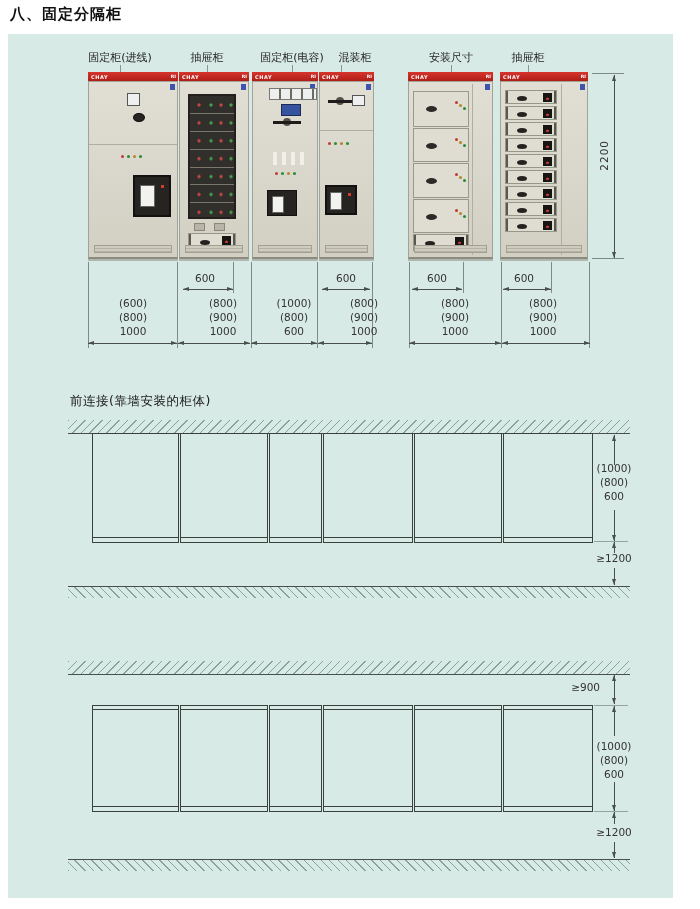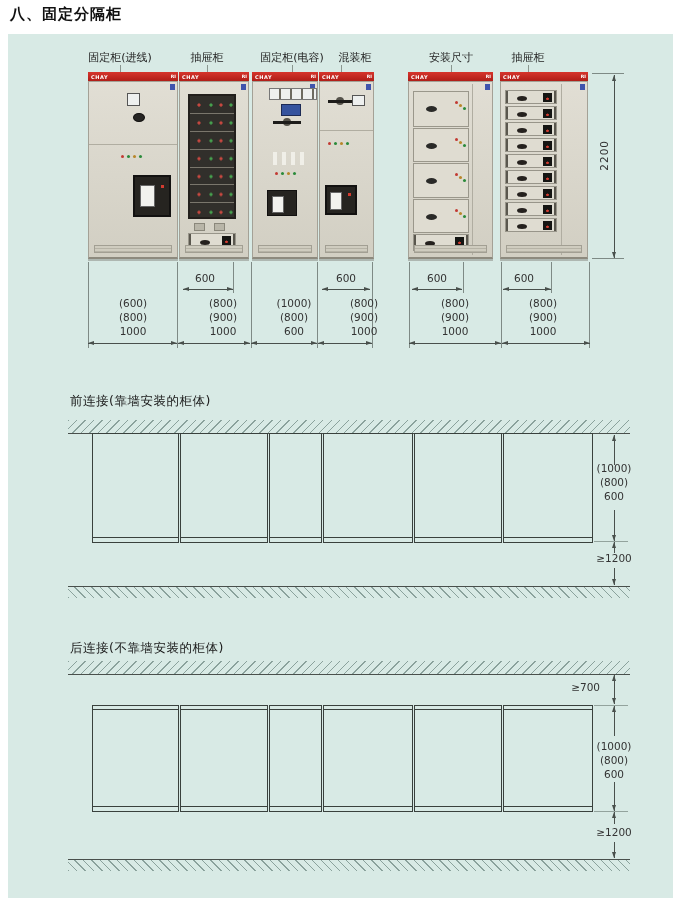--- a/index.html
+++ b/index.html
@@ -315,24 +315,23 @@
       <span class="au"></span>
     </div>
   <div class="dtx" style="left:584px;top:552px">≥1200</div>
   <div class="vl" style="left:614px;top:568px;height:17px">
       <span class="ad"></span>
     </div>
 
   <div class="floorline" style="left:68px;top:586px;width:562px"></div>
   <div class="hatchbot" style="left:68px;top:587px;width:562px"></div>
 
-  <div class="sechead" style="left:70px;top:640px">后连接(不靠墙安装的柜体)</div>
   <div class="hatchtop" style="left:68px;top:661px;width:562px"></div>
 
-  <div class="dtx" style="left:552px;top:681px;width:48px;text-align:right">≥700</div>
+  <div class="dtx" style="left:552px;top:681px;width:48px;text-align:right">≥900</div>
   <div class="vl" style="left:614px;top:675px;height:29px">
       <span class="au"></span>
       <span class="ad"></span>
     </div>
 
   <div class="planrect ft fb" style="left:92px;top:705px;width:87px;height:107px"></div>
   <div class="planrect ft fb" style="left:180px;top:705px;width:88px;height:107px"></div>
   <div class="planrect ft fb" style="left:269px;top:705px;width:53px;height:107px"></div>
   <div class="planrect ft fb" style="left:323px;top:705px;width:90px;height:107px"></div>
   <div class="planrect ft fb" style="left:414px;top:705px;width:88px;height:107px"></div>

